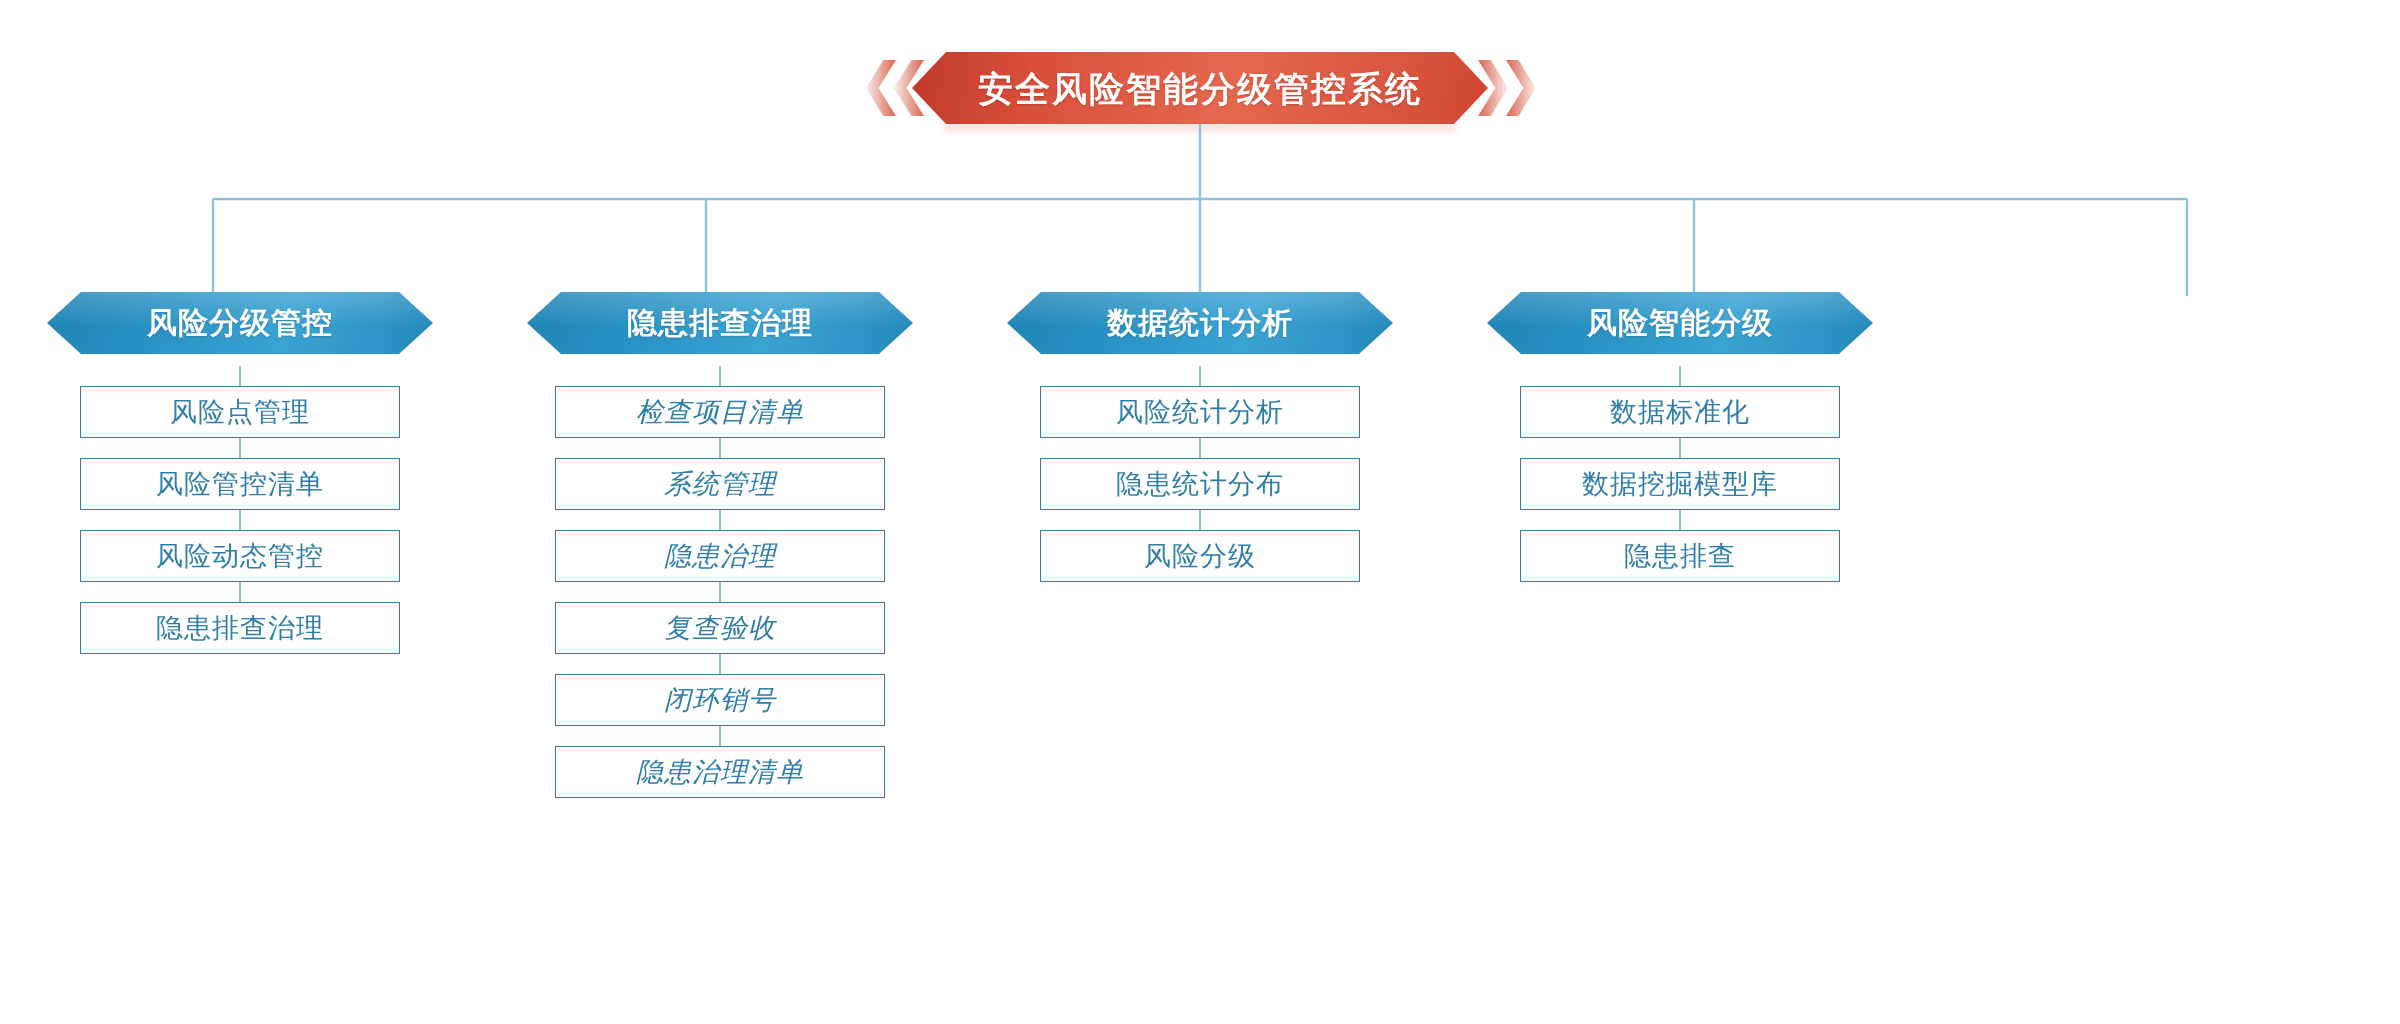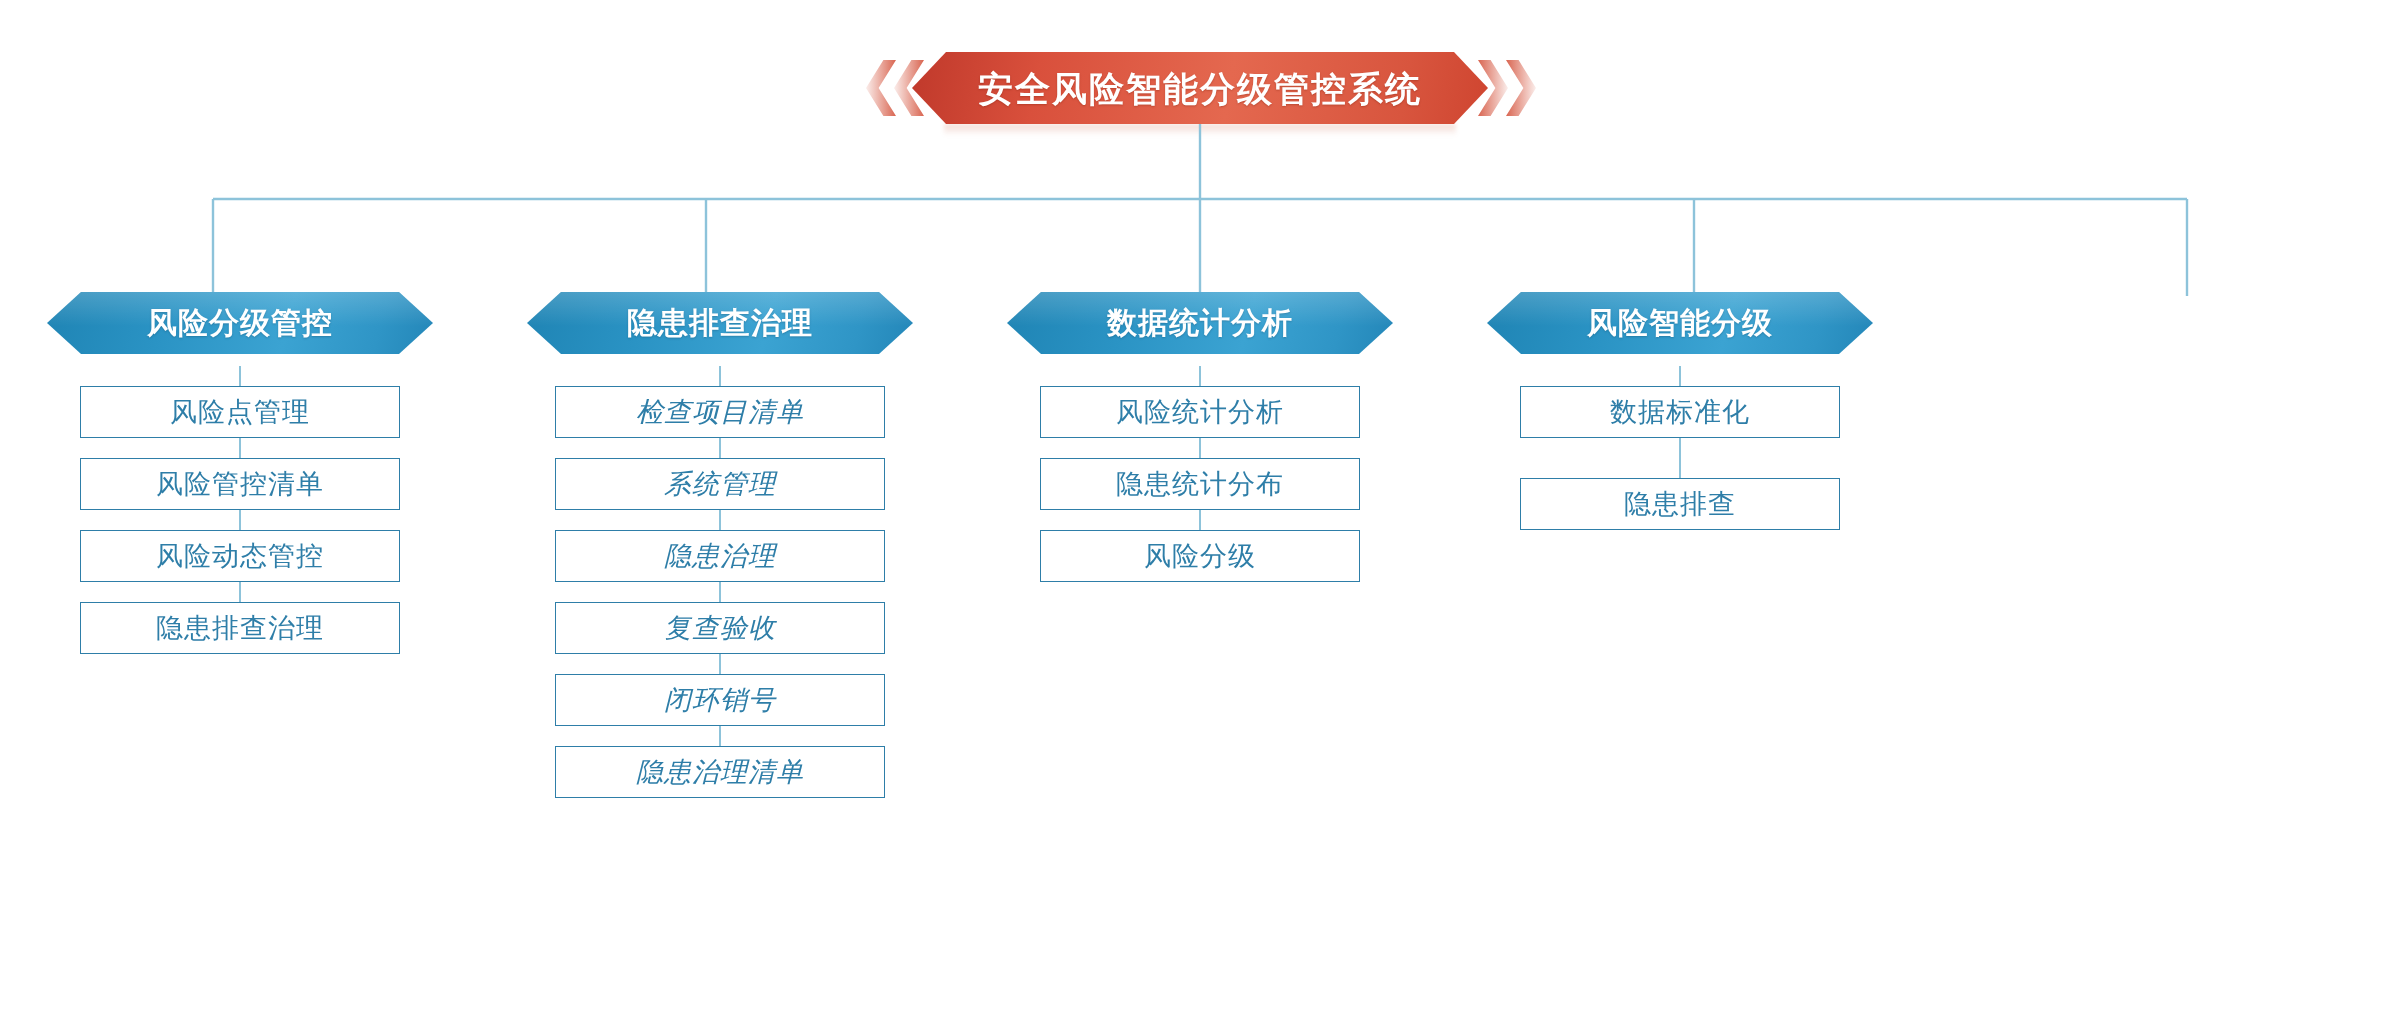--- a/index.html
+++ b/index.html
@@ -281,20 +281,23 @@
         <div class="col-header">
           <span class="col-title">风险智能分级</span>
           <div class="header-glow"></div>
         </div>
         <div class="items">
           <div class="item-link"></div>
           <div class="item-box">
             <span class="item-label">数据标准化</span>
           </div>
           <div class="item-link"></div>
+          <div class="item-box">
+            <span class="item-label">数据挖掘模型库</span>
+          </div>
           <div class="item-link"></div>
           <div class="item-box">
             <span class="item-label">隐患排查</span>
           </div>
         </div>
       </div>
     </div>
 
 </div>
 

